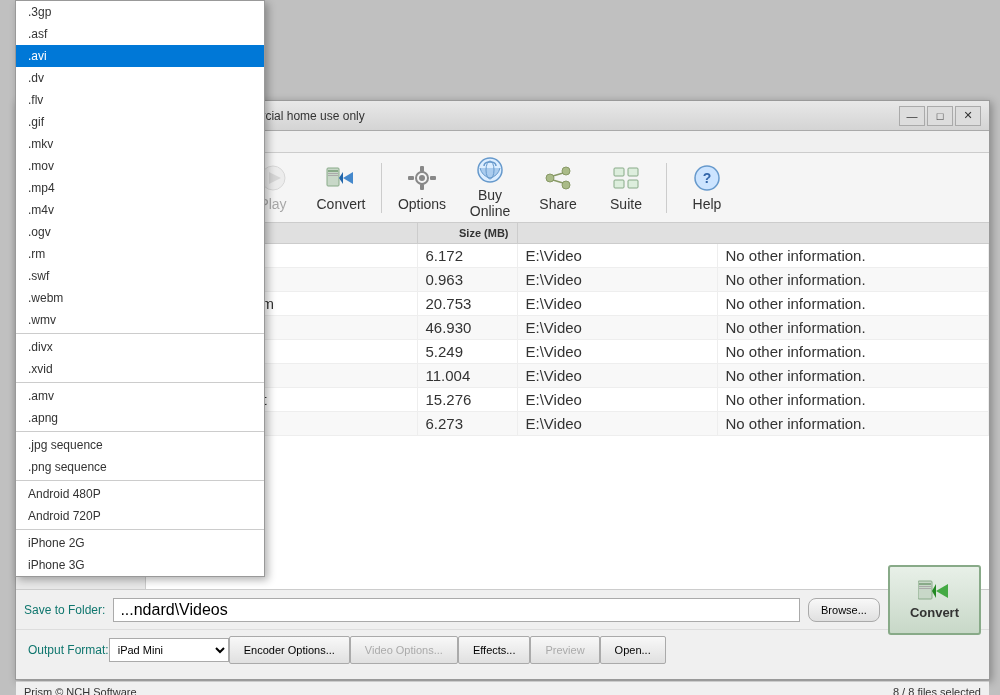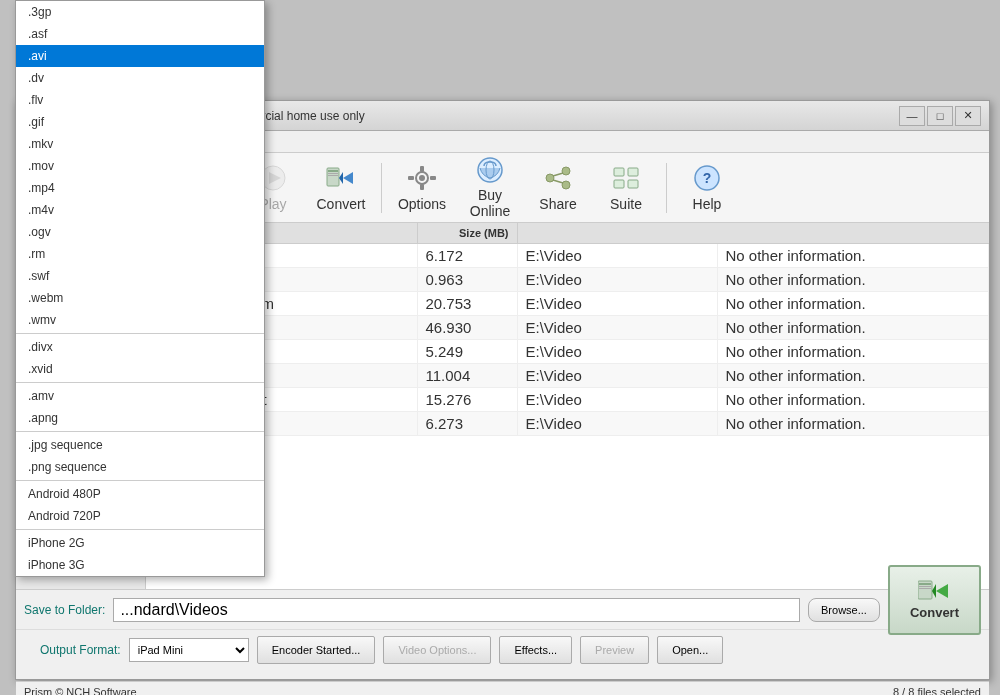--- a/index.html
+++ b/index.html
@@ -269,22 +269,21 @@
       border: 1px solid #aaa;
       cursor: pointer;
       font-size: 11px;
       border-radius: 8px;
     }
 
     .bottom-row2 {
       display: flex;
       align-items: center;
       height: 40px;
-      padding: 0 24px;
-      gap: 8px;
+      padding: 0 12px;
     }
 
     .format-select {
       height: 24px;
       min-width: 120px;
       border: 1px solid #aaa;
       background: white;
       font-size: 11px;
       padding: 0 4px;
     }
@@ -649,21 +648,21 @@
           <polygon points="18,12 30,5 30,19" fill="#44aa44"></polygon>
           <polygon points="14,12 18,5 18,19" fill="#228822"></polygon>
         </svg>
         <span style="font-size:13px;font-weight:bold;color:#333;">Convert</span>
       </button>
     </div>
 
     <div class="bottom-row2">
       <span class="bottom-label">Output Format:</span>
       <select class="format-select"><option value=".avi">.avi</option><option value=".mp4">.mp4</option><option value=".mkv">.mkv</option><option value=".mov">.mov</option><option value=".wmv">.wmv</option><option value="iPad Mini" selected="">iPad Mini</option><option value="iPhone 4S">iPhone 4S</option><option value="Android 720P">Android 720P</option></select>
-      <button class="action-btn">Encoder Started...</button>
+      <button class="action-btn">Encoder Options...</button>
       <button class="action-btn" disabled="">Video Options...</button>
       <button class="action-btn">Effects...</button>
       <button class="action-btn" disabled="">Preview</button>
       <button class="action-btn">Open...</button>
     </div>
   </div>
 
   <div class="status-bar">
     <span>Prism © NCH Software</span>
     <span>8 / 8 files selected</span>

